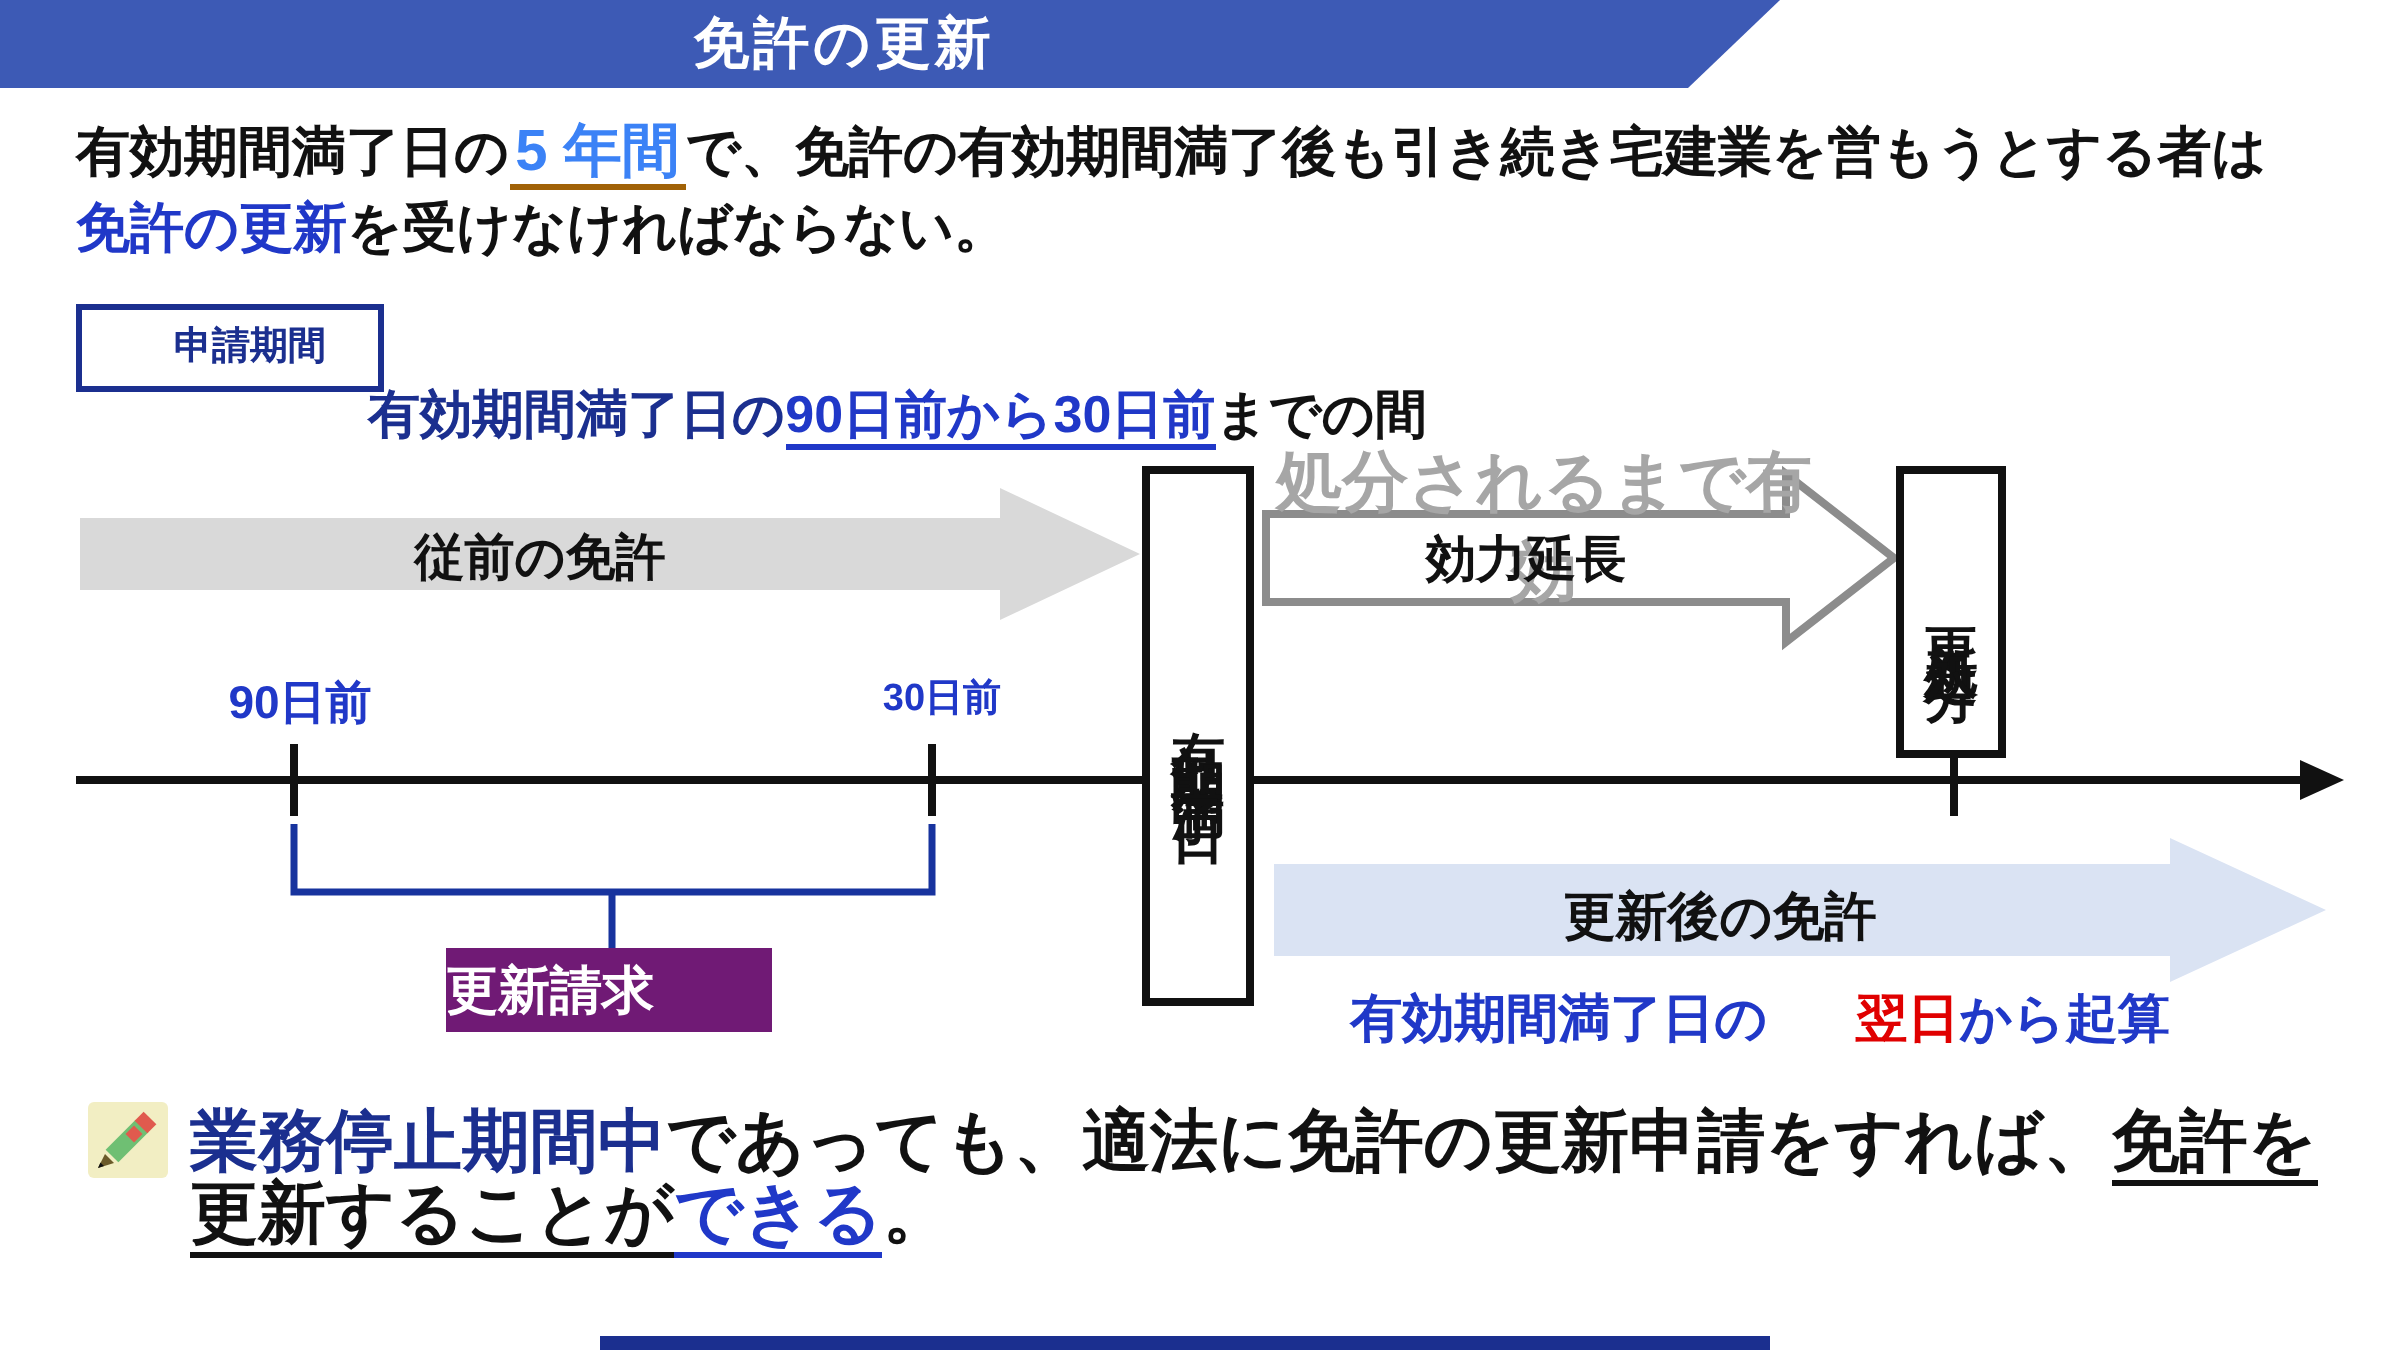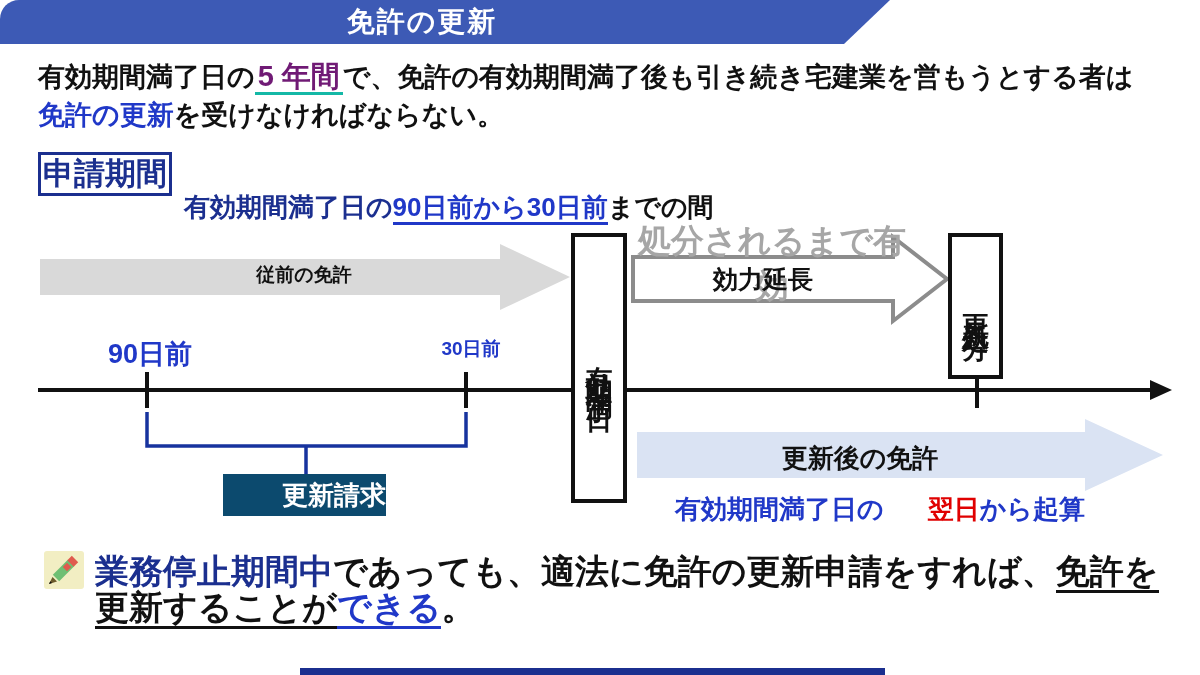--- a/index.html
+++ b/index.html
@@ -1,72 +1,72 @@
 <!DOCTYPE html>
 <html><head>
 <meta charset="utf-8">
 <style>
   html,body{margin:0;padding:0;background:#fff;}
   .slide{
     position:relative;width:1200px;height:675px;background:#fff;overflow:hidden;
-    font-family:"Liberation Sans","DejaVu Sans",sans-serif;font-weight:bold;color:#111;border-radius:19px;
+    font-family:"Liberation Sans","DejaVu Sans",sans-serif;font-weight:bold;color:#111;
   }
   .abs{position:absolute;}
 
   
   .header{
     left:0;top:0;width:890px;height:44px;background:#3D5AB5;
     clip-path:polygon(0 0,100% 0,calc(100% - 46px) 100%,0 100%);
   }
   .header-title{
     left:0;top:0;width:844px;height:44px;line-height:44px;text-align:center;
     color:#fff;font-size:28px;letter-spacing:2px;
   }
 
   
   .intro{left:38px;top:57px;width:1130px;font-size:27px;line-height:38px;color:#111;}
   .blue{color:#2038C8;}
   .navy{color:#1B2F8F;}
   .red{color:#E00000;margin-left:44px;}
-  .u-blue{color:#701a75;border-bottom:3px solid #14b8a6;padding:0 3px;}
+  .u-blue{color:#3b82f6;border-bottom:3px solid #a16207;padding:0 3px;}
   .u-black{border-bottom:3px solid #111;}
   .u-blue2{color:#2038C8;border-bottom:3px solid #2038C8;}
 
   
   .app-box{
     left:38px;top:152px;width:128px;height:38px;background:#fff;
-    border:3px solid #1B2F8F;color:#1B2F8F;font-size:31px;text-align:center;line-height:38px;
+    border:3px solid #1B2F8F;color:#1B2F8F;font-size:19px;text-align:center;line-height:38px;padding-left:20px;
   }
   .app-text{left:184px;top:158px;font-size:26px;line-height:34px;color:#111;margin-top:32px;}
 
   
   .lbl{text-align:center;}
-  .prev-lbl{left:40px;top:262px;width:460px;font-size:19px;color:#111;margin-left:34px;}
+  .prev-lbl{left:40px;top:262px;width:460px;font-size:25px;color:#111;}
   .until-lbl{left:622px;top:219px;width:300px;font-size:33px;color:#A6A6A6;}
   .ext-lbl{left:633px;top:263px;width:260px;font-size:25px;color:#111;}
-  .t90-lbl{left:90px;top:336px;width:120px;font-size:27px;color:#2038C8;}
+  .t90-lbl{left:90px;top:336px;width:120px;font-size:23px;color:#2038C8;}
   .t30-lbl{left:411px;top:336px;width:120px;font-size:19px;color:#2038C8;}
   .renewed-lbl{left:660px;top:441px;width:400px;font-size:26px;color:#111;}
   .count-lbl{left:630px;top:492px;width:500px;font-size:26px;color:#2038C8;}
 
   
   .vbox{
     background:#fff;border:4px solid #111;box-sizing:border-box;
     display:flex;align-items:center;justify-content:center;
   }
   .vtext{
     writing-mode:vertical-rl;text-orientation:upright;
     font-size:27px;color:#111;letter-spacing:7px;
   }
   .expire-box{left:571px;top:233px;width:56px;height:270px;}
   .disp-box{left:948px;top:233px;width:55px;height:146px;}
 
   .req-box{
-    left:223px;top:474px;width:163px;height:42px;background:#0c4a6e;
-    color:#fff;font-size:26px;text-align:right;line-height:42px;
+    left:223px;top:474px;width:163px;height:42px;background:#701a75;
+    color:#fff;font-size:26px;text-align:left;line-height:42px;
   }
 
   
   .note-icon{left:44px;top:551px;width:40px;height:38px;}
   .note-text{left:95px;top:553px;width:1090px;font-size:34px;line-height:36px;color:#111;}
 
   .footer-bar{left:300px;top:668px;width:585px;height:7px;background:#1B2F8F;}
 
   svg{display:block;}
   .svg-layer{left:0;top:0;}

